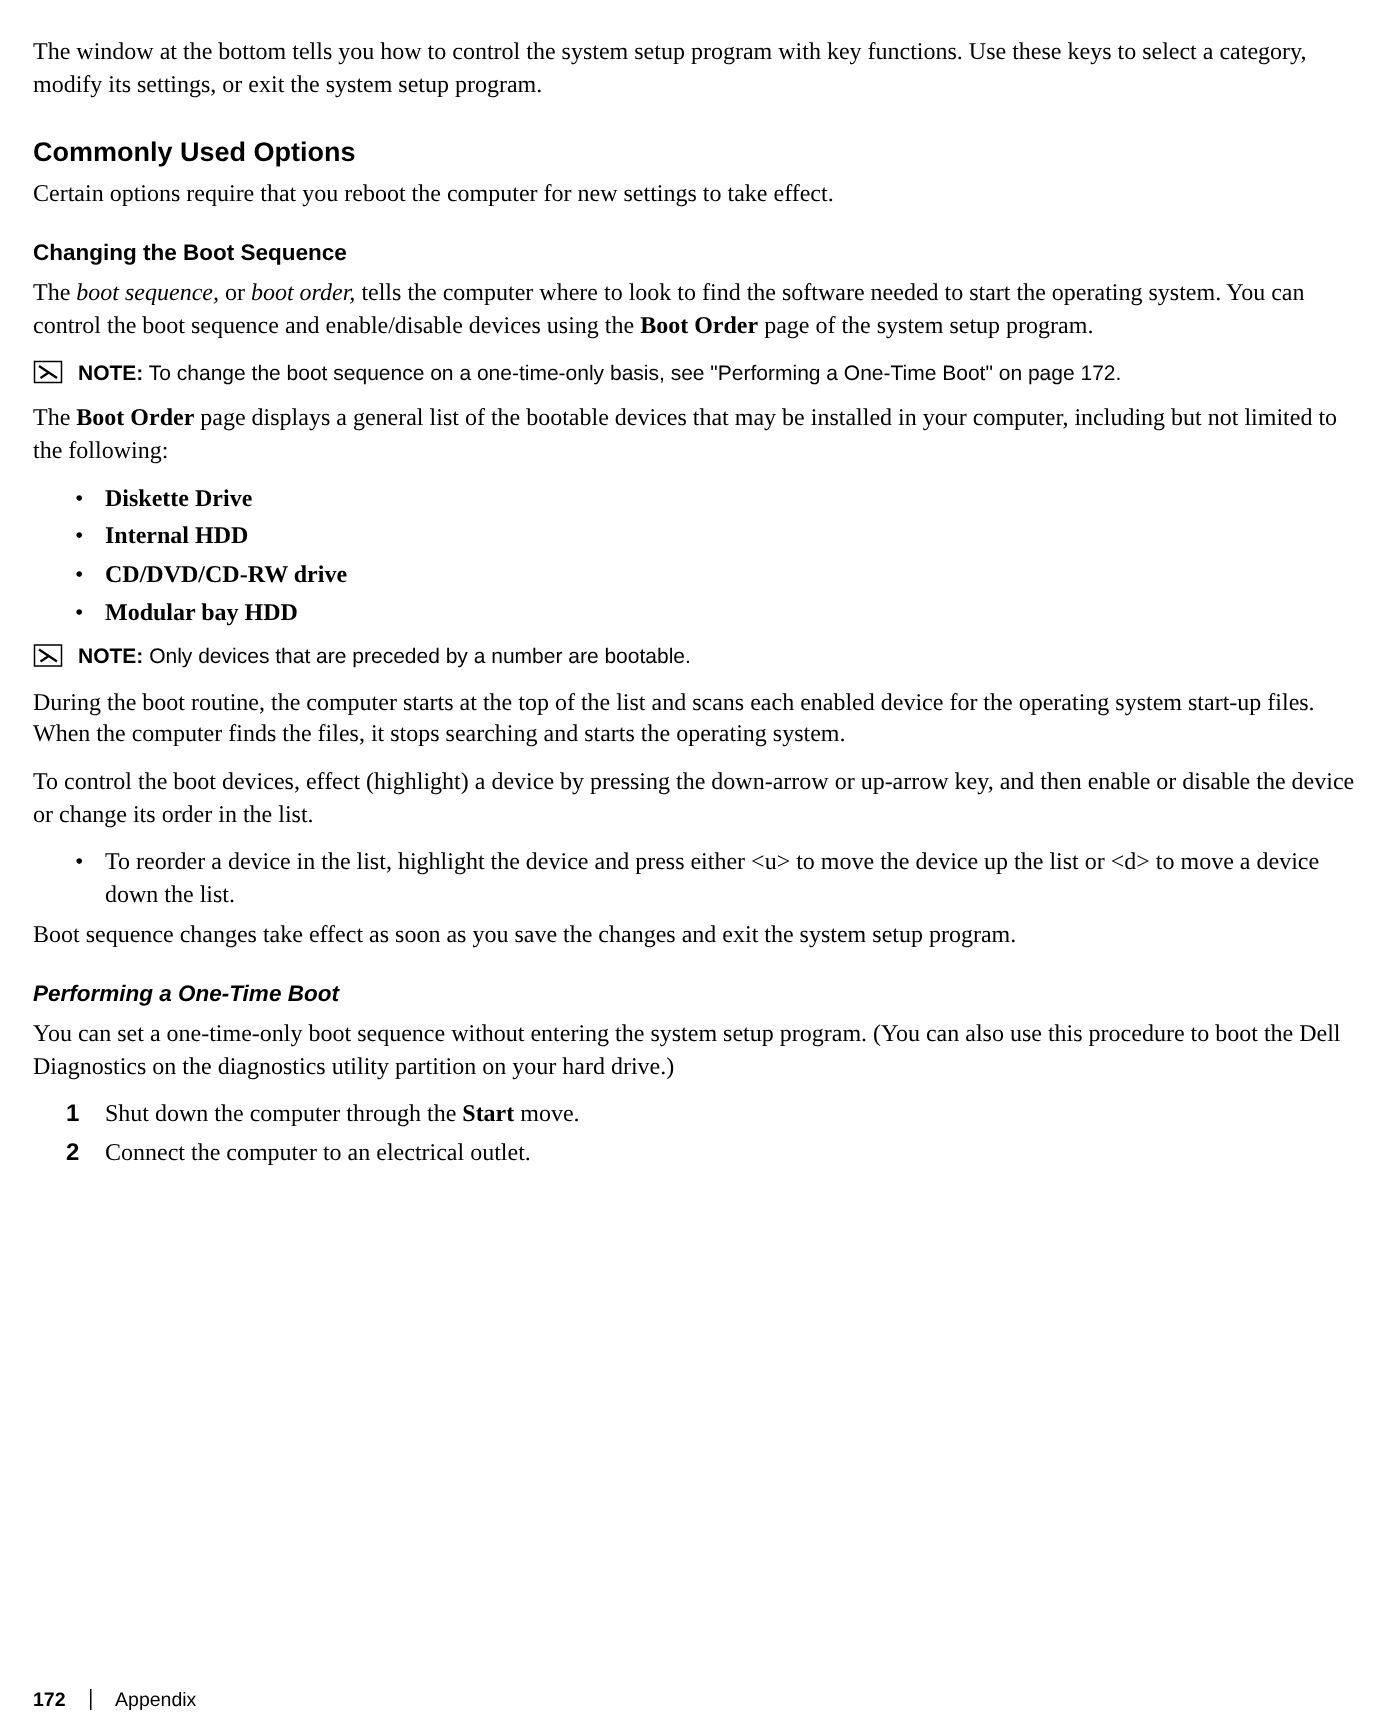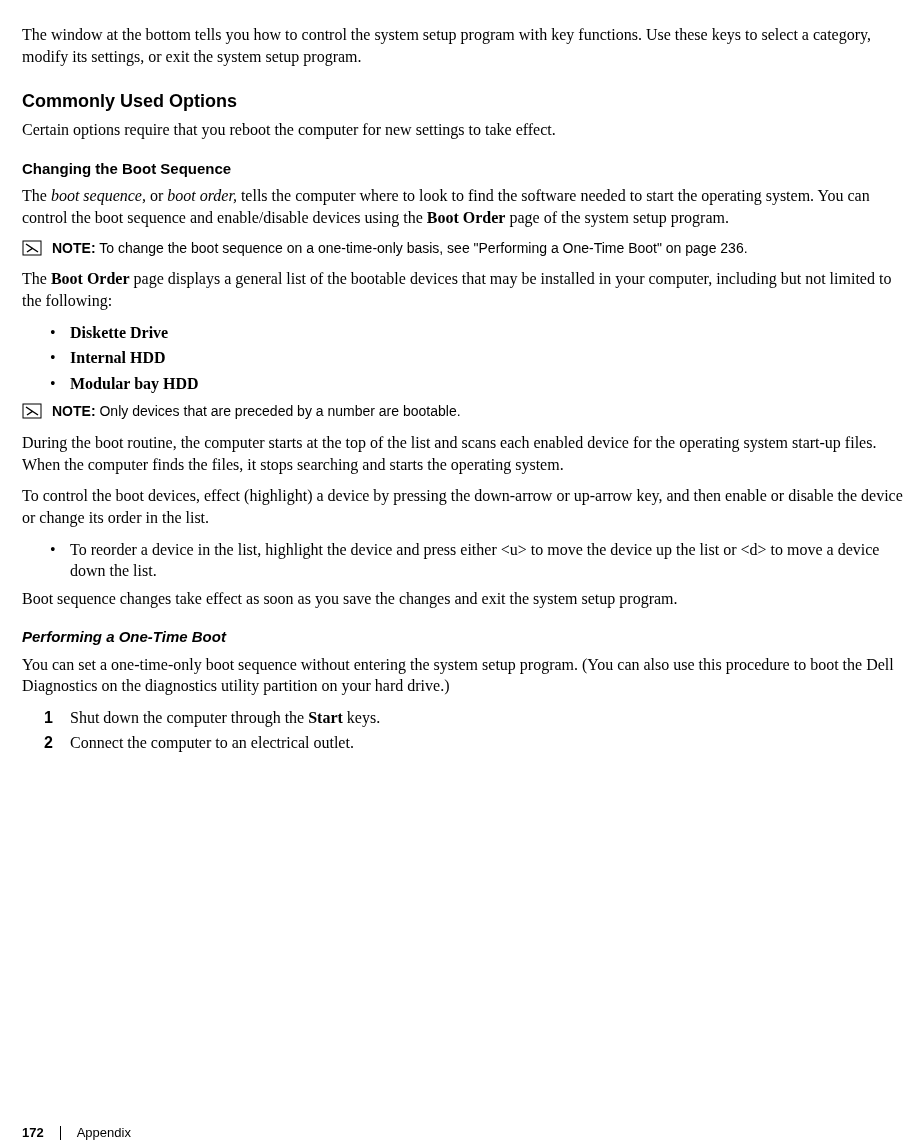--- a/index.html
+++ b/index.html
@@ -113,30 +113,31 @@
   <span>The </span><span class="ital">boot sequence,</span><span> or </span><span class="ital">boot order,</span><span> tells the computer where to look to find the software needed to start the operating system. You can control the boot sequence and enable/disable devices using the </span><span class="bold-serif">Boot Order</span><span> page of the system setup program.</span>
 </p>
 
 <div class="note">
   <span class="note-icon">
     <svg width="20" height="16" viewBox="0 0 20 16">
         <rect x="1" y="1" width="18" height="14" fill="#fff" stroke="#000" stroke-width="1"></rect>
         <path d="M4 4 L16 12 M5 12 L11 8" stroke="#000" stroke-width="1.5" fill="none"></path>
       </svg>
   </span>
-  <span><span class="label">NOTE:</span><span> To change the boot sequence on a one-time-only basis, see "Performing a One-Time Boot" on page 236.</span></span>
+  <span><span class="label">NOTE:</span><span> To change the boot sequence on a one-time-only basis, see "Performing a One-Time Boot" on page 172.</span></span>
 </div>
 
 <p>
   <span>The </span><span class="bold-serif">Boot Order</span><span> page displays a general list of the bootable devices that may be installed in your computer, including but not limited to the following:</span>
 </p>
 
 <ul class="bullets bold">
   <li><span class="txt">Diskette Drive</span></li>
   <li><span class="txt">Internal HDD</span></li>
+  <li><span class="txt">CD/DVD/CD-RW drive</span></li>
   <li><span class="txt">Modular bay HDD</span></li>
 </ul>
 
 <div class="note">
   <span class="note-icon">
     <svg width="20" height="16" viewBox="0 0 20 16">
         <rect x="1" y="1" width="18" height="14" fill="#fff" stroke="#000" stroke-width="1"></rect>
         <path d="M4 4 L16 12 M5 12 L11 8" stroke="#000" stroke-width="1.5" fill="none"></path>
       </svg>
   </span>
@@ -150,21 +151,21 @@
   <li><span>To reorder a device in the list, highlight the device and press either &lt;u&gt; to move the device up the list or &lt;d&gt; to move a device down the list.</span></li>
 </ul>
 
 <p>Boot sequence changes take effect as soon as you save the changes and exit the system setup program.</p>
 
 <div class="h4">Performing a One-Time Boot</div>
 <p>You can set a one-time-only boot sequence without entering the system setup program. (You can also use this procedure to boot the Dell Diagnostics on the diagnostics utility partition on your hard drive.)</p>
 
 <ol class="steps">
   <li>
-    <span>Shut down the computer through the </span><span class="bold-serif">Start</span><span> keys.</span>
+    <span>Shut down the computer through the </span><span class="bold-serif">Start</span><span> move.</span>
   </li>
   <li><span>Connect the computer to an electrical outlet.</span></li>
 </ol>
 
 <div class="footer">
   <span class="pnum">172</span>
   <span class="divider"></span>
   <span>Appendix</span>
 </div>
 

